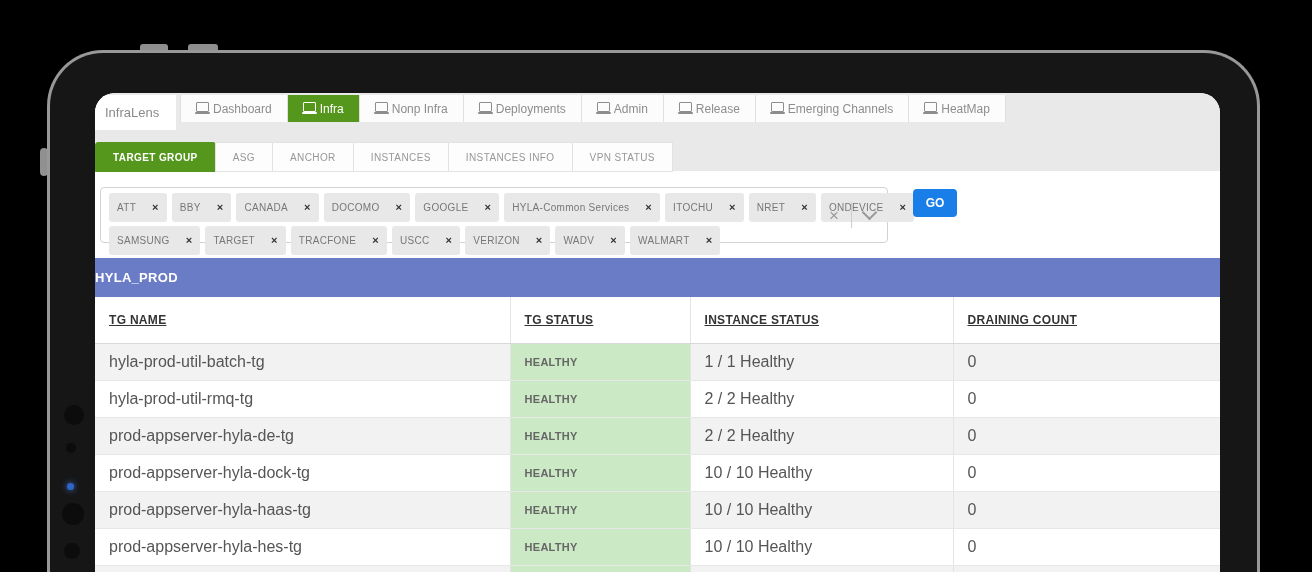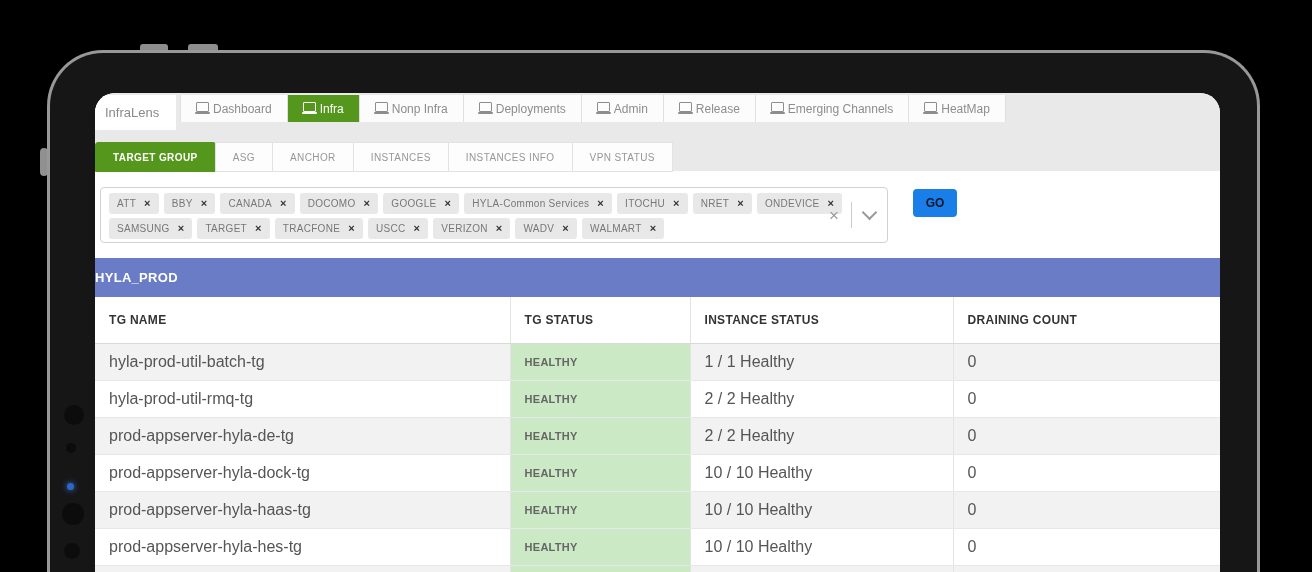--- a/index.html
+++ b/index.html
@@ -35,39 +35,39 @@
        background:currentColor;border-radius:1px;}
   .sub-tabs{position:absolute;left:0;top:49px;height:30px;display:flex;}
   .sub-tab{display:flex;align-items:center;padding:0 17px;background:#fdfdfd;border:1px solid #e2e2e2;
            margin-right:-1px;color:#979797;font-size:10px;letter-spacing:.4px;cursor:pointer;white-space:nowrap;}
   .sub-tab.active{background:var(--green);border-color:var(--green);color:#fff;font-weight:bold;
            border-radius:3px 3px 0 0;}
   
   .multiselect{position:absolute;left:5px;top:94px;width:788px;height:56px;box-sizing:border-box;
            background:#fff;border:1px solid #d2d2d2;border-radius:4px;padding:5px 8px;cursor:pointer;}
   .tagrow{display:flex;gap:5px;margin-bottom:4px;flex-wrap:nowrap;}
-  .tag{display:inline-flex;align-items:center;gap:8px;background:#e8e8e8;border-radius:3px;
-       padding:0 8px;height:21px;font-size:10px;color:#777;letter-spacing:.3px;white-space:nowrap;}
+  .tag{display:inline-flex;align-items:center;gap:16px;background:#e8e8e8;border-radius:3px;
+       padding:0 8px;height:29px;font-size:10px;color:#777;letter-spacing:.3px;white-space:nowrap;}
   .tag .x{color:#333;font-weight:bold;font-size:11px;cursor:pointer;line-height:1;}
   .ms-controls{position:absolute;right:12px;top:50%;transform:translateY(-50%);
        display:flex;align-items:center;gap:12px;}
   .clear{color:#9a9a9a;font-size:17px;line-height:1;cursor:pointer;}
   .vline{width:1px;height:26px;background:#ccc;}
   .chev{width:9px;height:9px;border-right:2px solid #9a9a9a;border-bottom:2px solid #9a9a9a;
        transform:rotate(45deg);margin-top:-5px;cursor:pointer;}
-  .go{position:absolute;left:818px;top:96px;width:44px;height:28px;background:var(--blue);color:#0f172a;
+  .go{position:absolute;left:818px;top:96px;width:44px;height:28px;background:var(--blue);color:#ffffff;
       border:none;border-radius:4px;font-weight:bold;font-size:12px;cursor:pointer;
       font-family:"Liberation Sans",sans-serif;}
   
   .section-bar{position:absolute;left:0;top:165px;width:100%;height:39px;background:var(--purple);
       color:#fff;font-weight:bold;font-size:13px;line-height:39px;
       box-sizing:border-box;letter-spacing:.3px;}
   .tbl{position:absolute;left:0;top:204px;width:100%;border-collapse:collapse;table-layout:fixed;}
   .tbl th{height:44px;font-size:12px;color:#333;text-align:left;padding-left:14px;background:#fff;
-      border-right:1px solid #e3e3e3;border-bottom:1px solid #d9d9d9;letter-spacing:.3px;font-weight:bold;}
+      border-right:1px solid #e3e3e3;border-bottom:1px solid #d9d9d9;letter-spacing:.3px;font-weight:bold;text-decoration:underline;}
   .tbl th:last-child{border-right:none;}
   .tbl td{height:34px;padding-left:14px;font-size:16px;color:#555;
       border-right:1px solid #e3e3e3;border-bottom:1px solid #e7e7e7;}
   .tbl td:last-child{border-right:none;}
   .tbl tbody tr:nth-child(odd) td{background:#f2f2f2;}
   .tbl tbody tr:nth-child(even) td{background:#fff;}
   .tbl td.status{background:var(--healthy) !important;font-weight:600;font-size:11px;color:#666;
       letter-spacing:.3px;margin-top:33px;}
 </style>
 </head>

